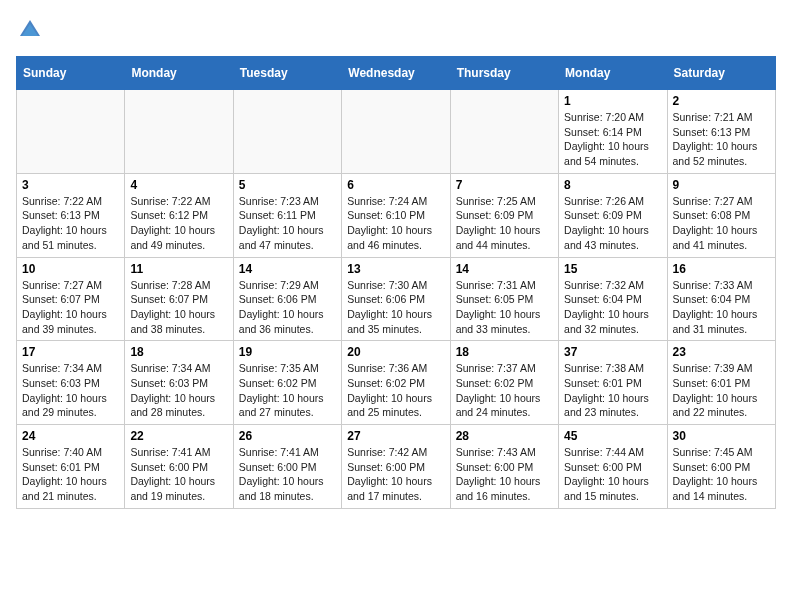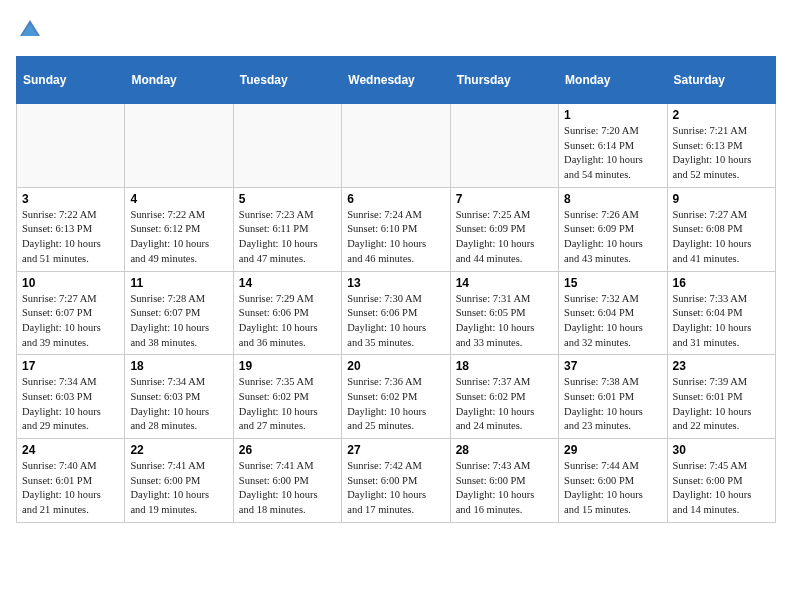--- a/index.html
+++ b/index.html
@@ -43,21 +43,21 @@
       color: #444;
     }
     .calendar {
       width: 100%;
       border-collapse: collapse;
       font-size: 11px;
     }
     .calendar th {
       background: #2a6ebb;
       color: #fff;
-      padding: 16px 6px;
+      padding: 9px 6px;
       text-align: left;
       font-size: 12px;
       font-weight: bold;
       border: 1px solid #2a6ebb;
     }
     .calendar td {
       border: 1px solid #ccc;
       vertical-align: top;
       padding: 4px 5px;
       width: 108px;
@@ -69,21 +69,20 @@
     }
     .day-number {
       font-weight: bold;
       font-size: 12px;
       margin-bottom: 2px;
     }
     .day-info {
       font-size: 10.5px;
       color: #222;
       line-height: 1.4;
-      font-family: Liberation Serif, serif;
     }
   </style>
 </head>
 <body>
 
 <div class="header">
   <div class="logo">
     <svg class="logo-icon" viewBox="0 0 28 28" xmlns="http://www.w3.org/2000/svg">
       <polygon points="14,4 24,20 4,20" fill="#2a6ebb" opacity="0.85"></polygon>
       <polygon points="14,8 22,20 6,20" fill="#4fa3e0" opacity="0.6"></polygon>
@@ -232,21 +231,21 @@
         </td>
         <td>
           <div class="day-number">27</div>
           <div class="day-info">Sunrise: 7:42 AM<br>Sunset: 6:00 PM<br>Daylight: 10 hours<br>and 17 minutes.</div>
         </td>
         <td>
           <div class="day-number">28</div>
           <div class="day-info">Sunrise: 7:43 AM<br>Sunset: 6:00 PM<br>Daylight: 10 hours<br>and 16 minutes.</div>
         </td>
         <td>
-          <div class="day-number">29</div>
+          <div class="day-number">45</div>
           <div class="day-info">Sunrise: 7:44 AM<br>Sunset: 6:00 PM<br>Daylight: 10 hours<br>and 15 minutes.</div>
         </td>
         <td>
           <div class="day-number">30</div>
           <div class="day-info">Sunrise: 7:45 AM<br>Sunset: 6:00 PM<br>Daylight: 10 hours<br>and 14 minutes.</div>
         </td>
       </tr>
     </tbody>
 </table>
 

